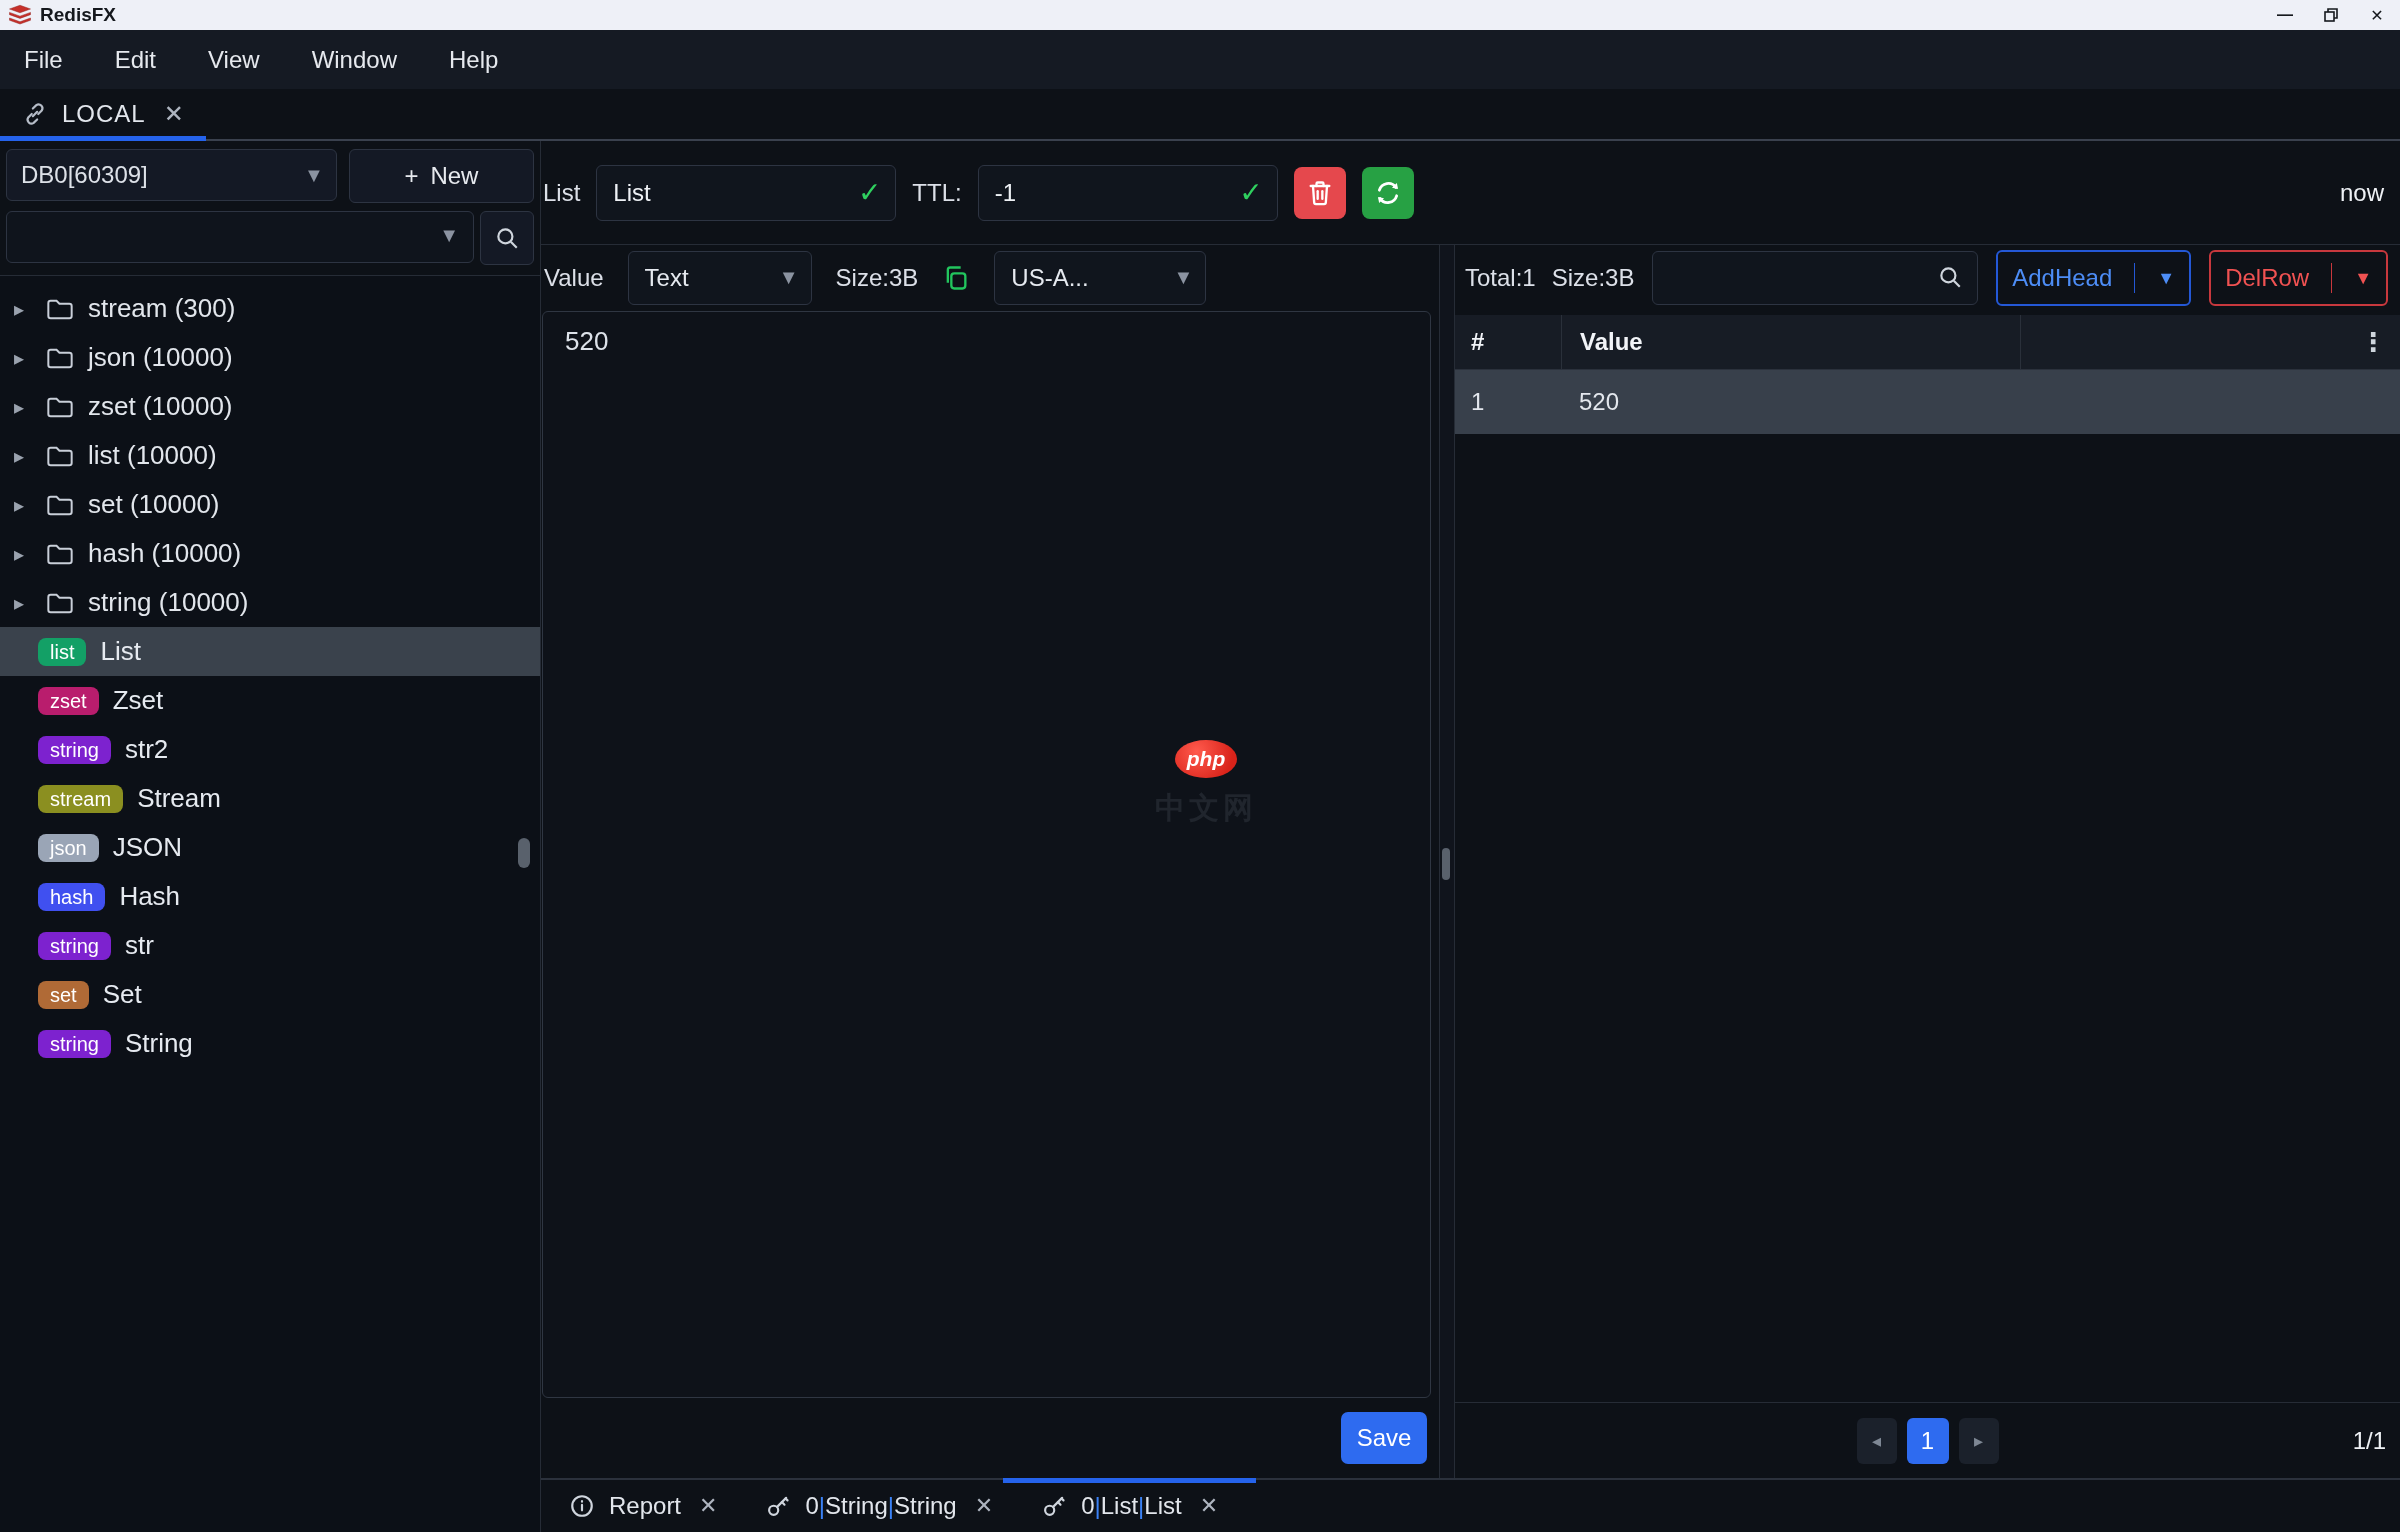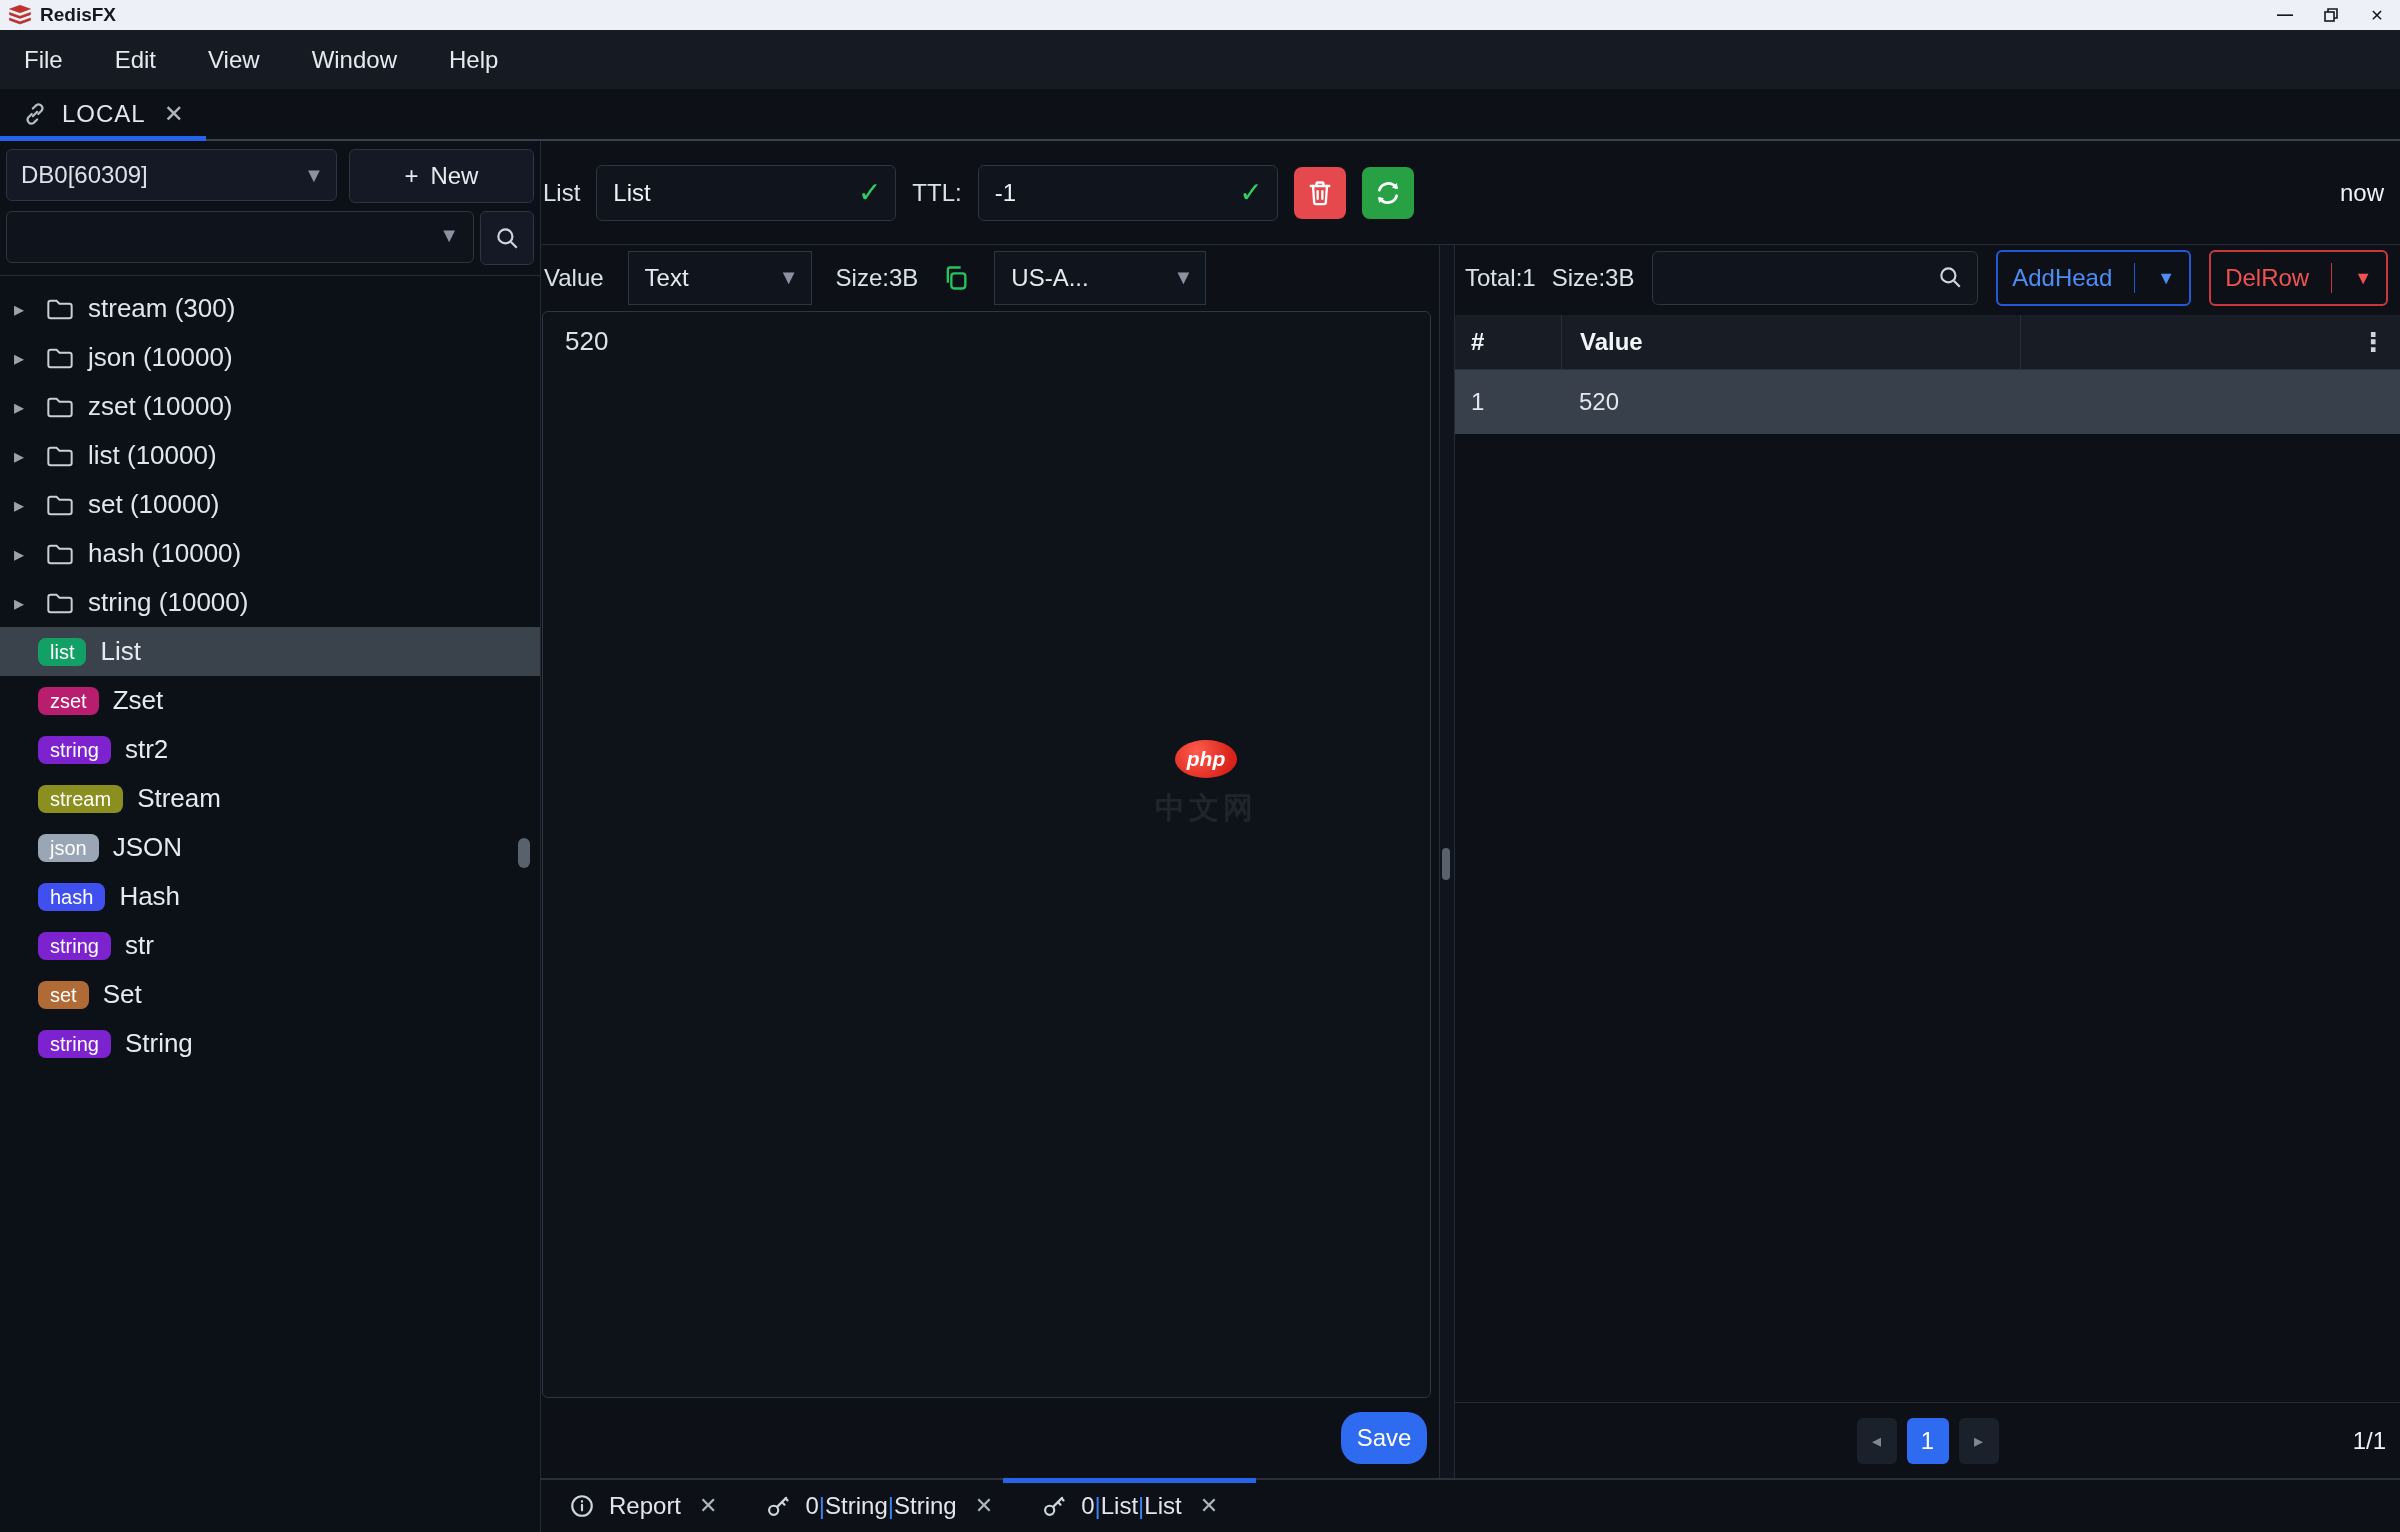--- a/index.html
+++ b/index.html
@@ -65,32 +65,32 @@
   .sqbtn{width:52px;height:52px;border-radius:8px;display:flex;align-items:center;justify-content:center;border:none;}
   .btn-del{background:#e5484d;}
   .btn-refresh{background:#27a144;}
   .kh-spacer{flex:1;}
   .kh-now{font-size:24px;color:#eef1f5;}
 
   .splitrow{flex:1;display:flex;min-height:0;}
   .editorpane{width:897px;display:flex;flex-direction:column;padding-left:1px;}
   .valrow{height:66px;display:flex;align-items:center;gap:24px;padding-left:2px;}
   .val-label{font-size:24px;color:#dce0e8;}
-  .sel-box{position:relative;height:52px;background:#10151d;border:1px solid #2d3442;border-radius:0;
+  .sel-box{position:relative;height:52px;background:#10151d;border:1px solid #2d3442;border-radius:6px;
            display:flex;align-items:center;padding:0 44px 0 16px;font-size:24px;color:#e6eaf0;}
   .sel-box .chev{position:absolute;right:12px;color:#8b93a1;font-size:20px;}
   .size-label{font-size:24px;color:#dce0e8;}
   .editorbox{position:relative;height:1086px;margin:0 8px 0 0;background:#0e1219;border:1px solid #2f3642;border-radius:6px;}
   .editor-text{position:absolute;left:22px;top:14px;font-size:26px;color:#dde2e9;}
   .watermark{position:absolute;left:612px;top:428px;display:flex;align-items:center;gap:10px;flex-direction:column;}
   .wm-ellipse{width:62px;height:38px;border-radius:50%;background:radial-gradient(circle at 35% 30%,#ff5a4d,#d9231a 75%);
               display:flex;align-items:center;justify-content:center;color:#fff;font-size:21px;font-weight:bold;font-style:italic;}
   .wm-text{font-size:30px;font-weight:bold;color:#20252d;letter-spacing:4px;}
   .editorfooter{height:80px;display:flex;align-items:center;justify-content:flex-end;padding-right:12px;}
-  .btn-save{width:86px;height:52px;background:#2e6bf0;border:none;border-radius:20px;color:#fff;font-size:24px;}
+  .btn-save{width:86px;height:52px;background:#2e6bf0;border:none;border-radius:7px;color:#fff;font-size:24px;}
 
   .vsplitter{width:14px;border-left:1px solid #262c36;border-right:1px solid #262c36;background:#10141c;position:relative;}
   .split-thumb{position:absolute;left:2px;top:603px;width:8px;height:32px;border-radius:4px;background:#59616c;}
 
   
   .rowspane{flex:1;display:flex;flex-direction:column;min-width:0;}
   .rp-header{height:66px;display:flex;align-items:center;gap:18px;padding:0 12px 0 10px;}
   .rp-meta{font-size:24px;color:#dce0e8;display:flex;gap:16px;}
   .rp-search{position:relative;width:324px;height:52px;background:#10151d;border:1px solid #2d3442;border-radius:6px;}
   .rp-search .mag{position:absolute;right:14px;top:12px;}

